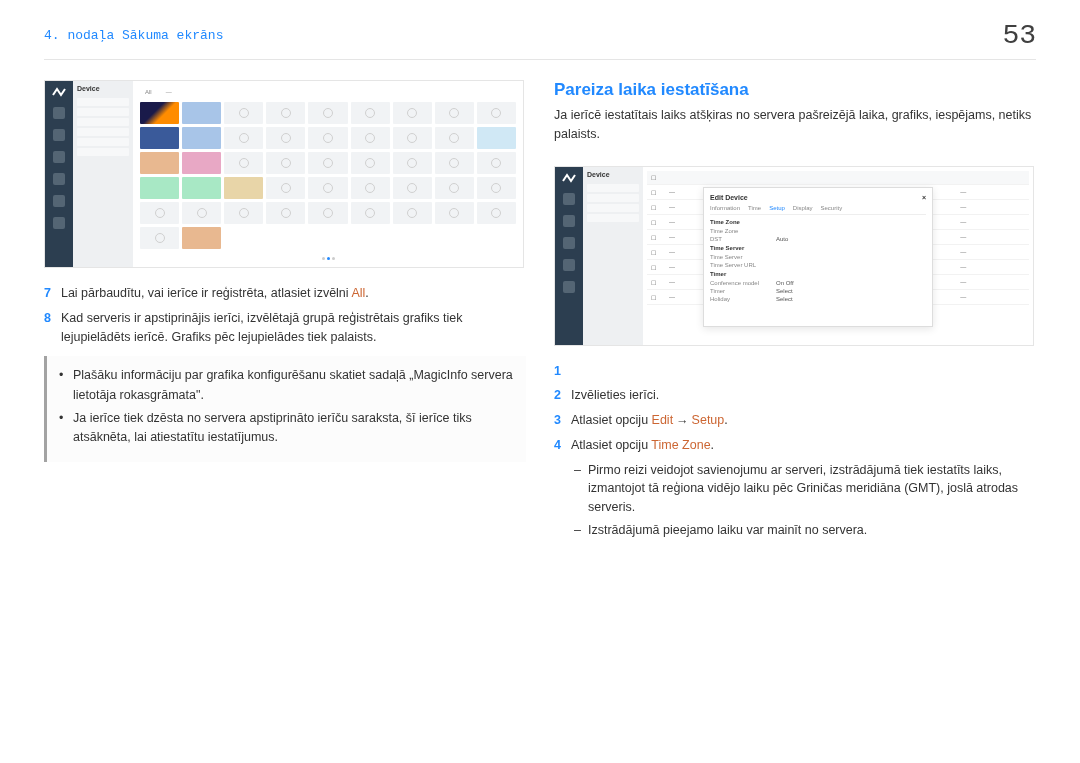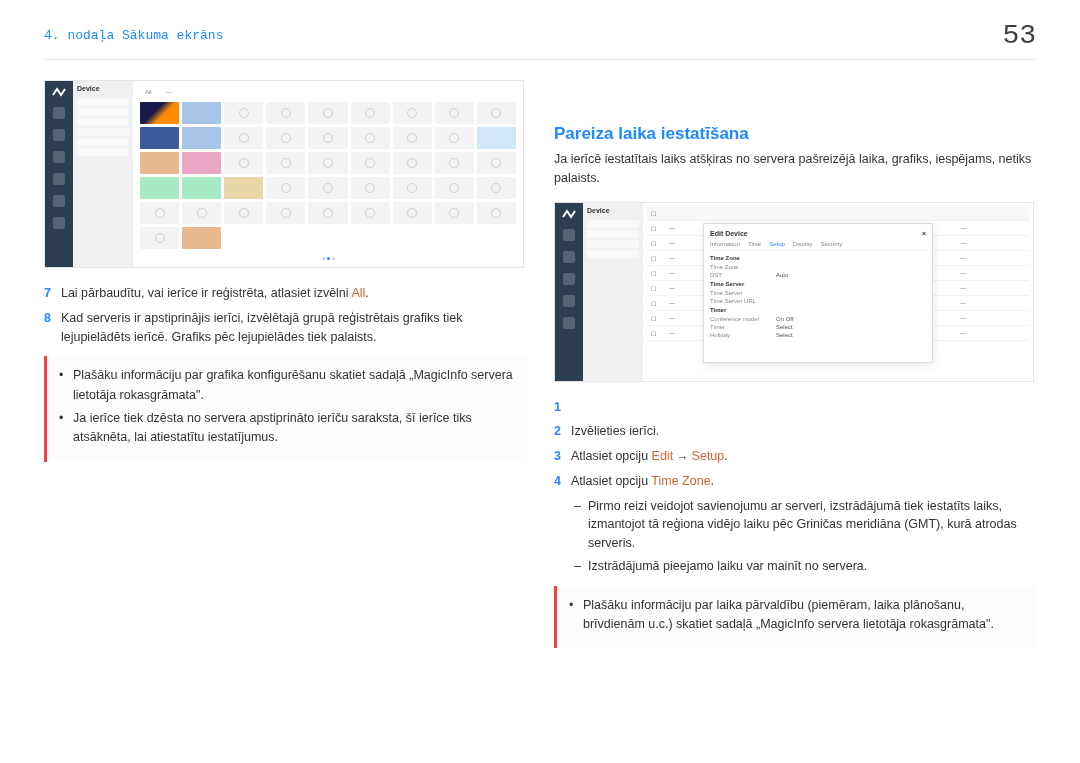--- a/index.html
+++ b/index.html
@@ -40,26 +40,25 @@
   }
   .col {
     flex: 1;
     min-width: 0;
   }
   .section-title {
     color: #2189ff;
     font-size: 17px;
     font-weight: 600;
     margin-bottom: 6px;
-    margin-top: 44px;
   }
   .intro {
     font-size: 12.5px;
     color: #333;
-    margin-bottom: 14px;
+    margin-bottom: 22px;
     line-height: 1.5;
   }
   .screenshot {
     width: 480px;
     height: 188px;
     background: #f8f9fa;
     border: 1px solid #e5e5e5;
     margin-bottom: 16px;
     display: flex;
   }
@@ -149,21 +148,21 @@
   .arrow { margin: 0 3px; }
   .sub-list { list-style: none; margin-left: 20px; margin-top: 4px; }
   .sub-item { position: relative; padding-left: 14px; margin-bottom: 4px; line-height: 1.5; font-size: 12.5px; }
   .sub-item::before { content: "–"; position: absolute; left: 0; color: #333; }
 
   .note {
     display: flex;
     gap: 12px;
     margin-top: 10px;
     background: #fcfcfc;
-    border-left: 3px solid #ef4444;
+    border-left: 3px solid #a3a3a3;
     padding: 10px 12px;
   }
   .note ul { list-style: none; flex:1; }
   .note li { position: relative; padding-left: 14px; line-height: 1.55; font-size: 12.5px; margin-bottom: 4px; }
   .note li::before { content: "•"; position: absolute; left: 0; }
 </style>
 </head>
 <body>
 
 <div class="header">
@@ -440,23 +439,18 @@
         <span class="num">3</span>
         <span><span>Atlasiet opciju </span><span class="colored">Edit</span><span class="arrow">→</span><span class="colored">Setup</span><span>.</span></span>
       </li>
       <li class="num-item">
         <span class="num">4</span>
         <span><span>Atlasiet opciju </span><span class="colored">Time Zone</span><span>.</span></span>
       </li>
     </ol>
 
     <ul class="sub-list">
-      <li class="sub-item">Pirmo reizi veidojot savienojumu ar serveri, izstrādājumā tiek iestatīts laiks, izmantojot tā reģiona vidējo laiku pēc Griničas meridiāna (GMT), kurā atrodas serveris.</li>
+      <li class="sub-item">Pirmo reizi veidojot savienojumu ar serveri, izstrādājumā tiek iestatīts laiks, izmantojot tā reģiona vidējo laiku pēc Griničas meridiāna (GMT), joslā atrodas serveris.</li>
       <li class="sub-item">Izstrādājumā pieejamo laiku var mainīt no servera.</li>
     </ul>
 
-    <div class="note">
-      <ul>
-        <li>Plašāku informāciju par laika pārvaldību (piemēram, laika plānošanu, brīvdienām u.c.) skatiet sadaļā „MagicInfo servera lietotāja rokasgrāmata".</li>
-      </ul>
-    </div>
   </div>
 </div>
 
 </body></html>

